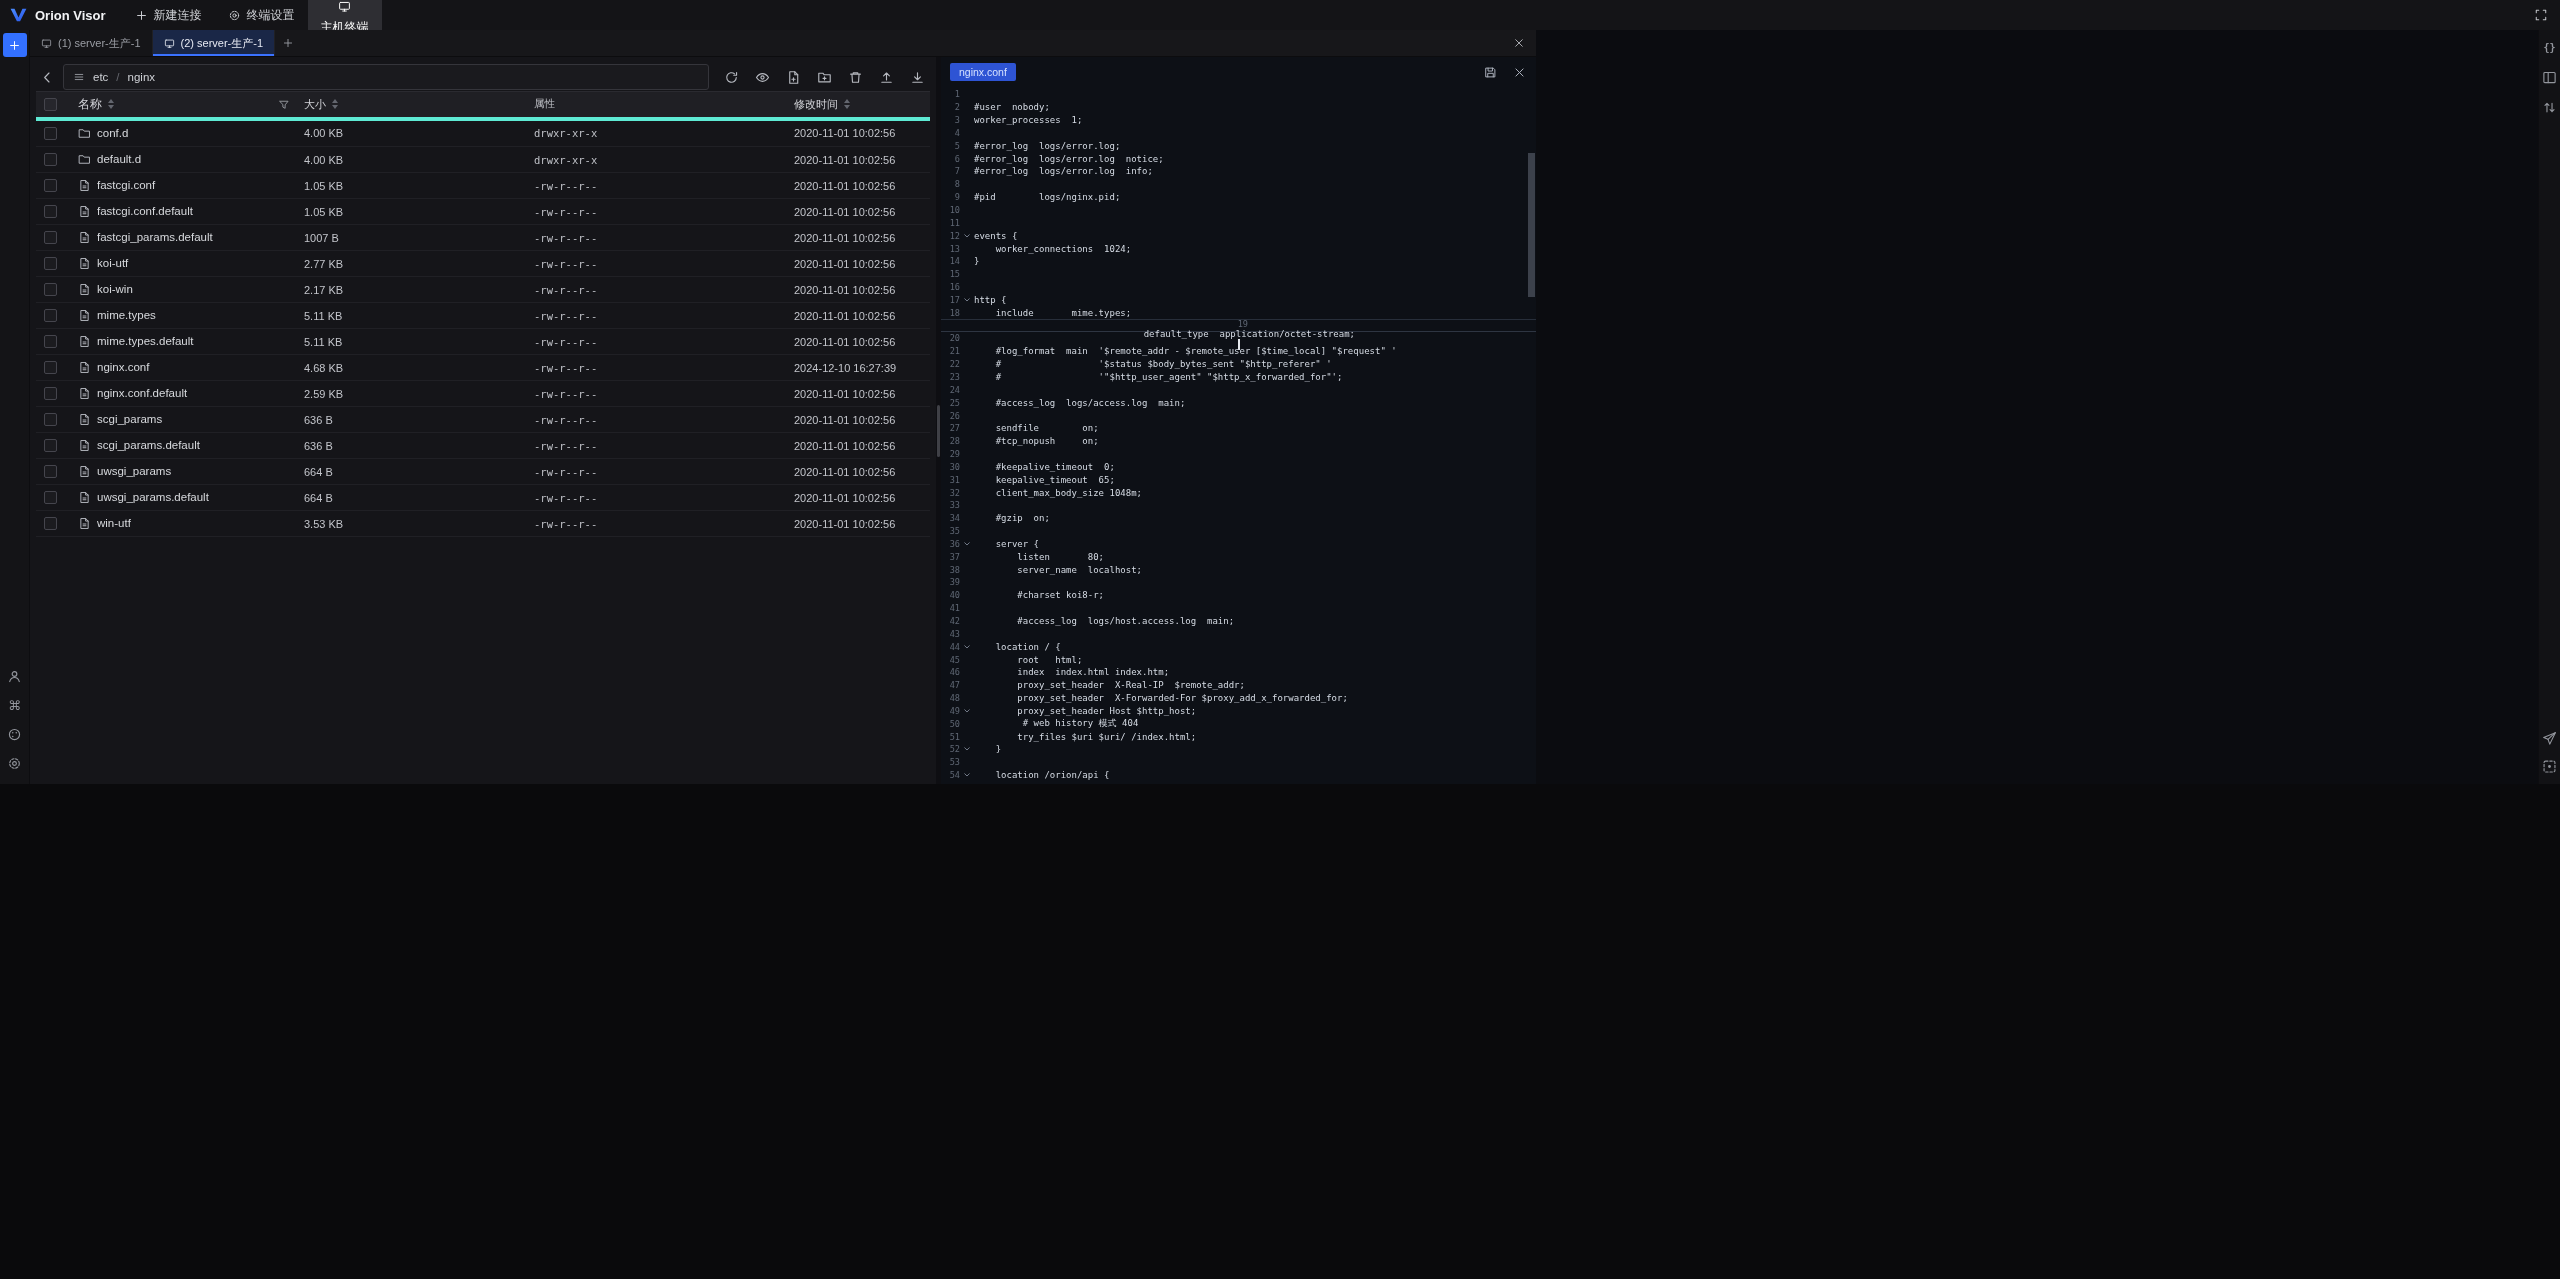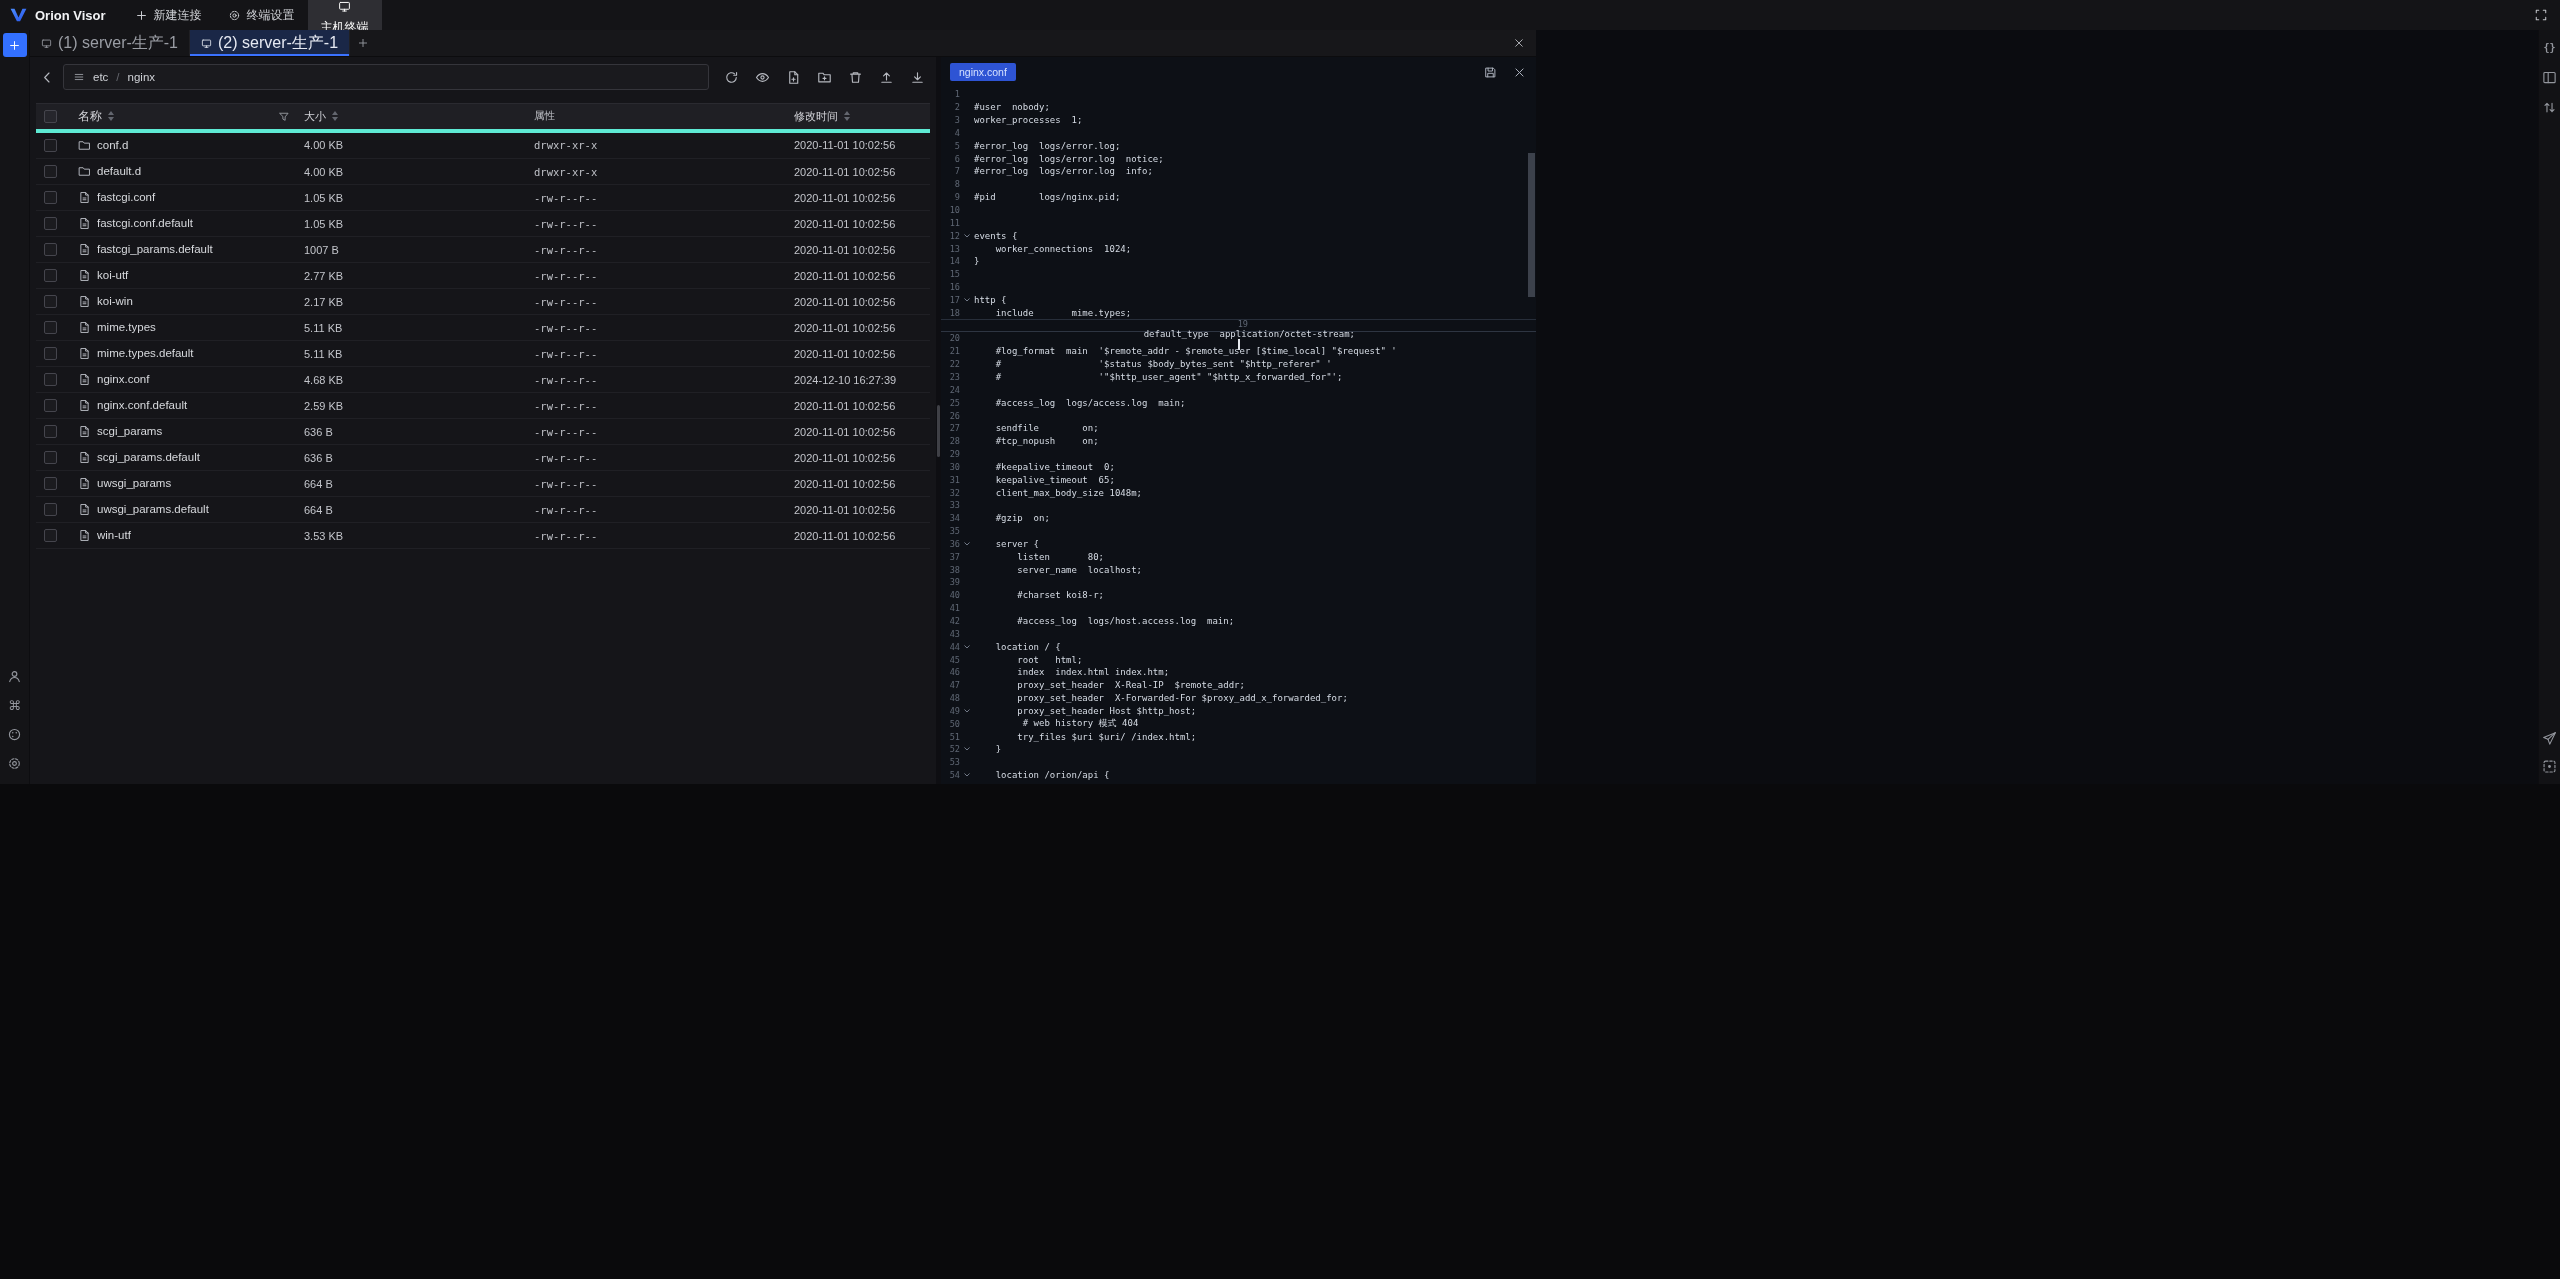--- a/index.html
+++ b/index.html
@@ -39,37 +39,37 @@
   .rail-top{display:flex;flex-direction:column;gap:13px;align-items:center;}
   .rail-bottom2{margin-top:auto;display:flex;flex-direction:column;gap:11px;align-items:center;}
 
   
   .center{width:1506px;flex:none;display:flex;flex-direction:column;background:#141417;min-height:0;}
   .filler{flex:1;background:#0b0c10;}
 
   
   .tab-bar{height:27px;flex:none;background:#17171a;display:flex;align-items:stretch;border-bottom:1px solid #0c0c0e;}
   .tabs{display:flex;}
-  .session-tab{display:flex;align-items:center;gap:6px;padding:0 11px;font-size:16px;color:#9a9da4;background:#151518;border-right:1px solid #202024;cursor:pointer;white-space:nowrap;}
+  .session-tab{display:flex;align-items:center;gap:6px;padding:0 11px;font-size:11px;color:#9a9da4;background:#151518;border-right:1px solid #202024;cursor:pointer;white-space:nowrap;}
   .session-tab .icon svg{width:11px;height:11px;}
   .session-tab.active{background:#1a2747;color:#e6e9f2;box-shadow:inset 0 -2px 0 #3b72ff;}
   .new-tab-btn{background:none;border:0;color:#9a9da4;width:26px;display:flex;align-items:center;justify-content:center;cursor:pointer;padding:0;}
   .new-tab-btn svg{width:12px;height:12px;}
   .tabbar-close{margin-left:auto;margin-right:9px;align-self:center;color:#b8bac0;width:16px;height:16px;display:flex;align-items:center;justify-content:center;cursor:pointer;}
   .tabbar-close svg{width:12px;height:12px;}
 
   
   .panels{flex:1;display:flex;min-height:0;}
   .file-panel{width:906px;flex:none;background:#151519;padding:0 6px;display:flex;flex-direction:column;overflow:hidden;}
   .resize-handle{width:5px;flex:none;background:#0e0e12;position:relative;cursor:col-resize;}
   .grip{position:absolute;left:1px;top:348px;width:3px;height:52px;background:#3f4046;border-radius:2px;}
   .editor-panel{flex:1;background:#0d1016;display:flex;flex-direction:column;position:relative;min-width:0;}
 
   
-  .file-toolbar{display:flex;align-items:center;gap:7px;height:28px;margin:6px 2px 12px;}
+  .file-toolbar{display:flex;align-items:center;gap:7px;height:28px;margin:6px 2px 0;}
   .tb-btn{background:none;border:0;color:#b6b9c0;width:18px;height:18px;padding:0;display:flex;align-items:center;justify-content:center;cursor:pointer;}
   .tb-btn svg{width:15px;height:15px;}
   .breadcrumb-box{flex:1;height:26px;border:1px solid #35353b;border-radius:3px;background:#1a1a1e;display:flex;align-items:center;gap:8px;padding:0 9px;font-size:11.5px;color:#cfd1d6;cursor:text;}
   .breadcrumb-box .js-icon svg{width:12px;height:12px;color:#9a9da4;}
   .crumb-seg{cursor:pointer;}
   .crumb-sep{color:#66686f;}
   .file-actions{display:flex;align-items:center;gap:13px;margin-left:6px;margin-right:2px;}
 
   
   table{width:100%;border-collapse:collapse;table-layout:fixed;}

